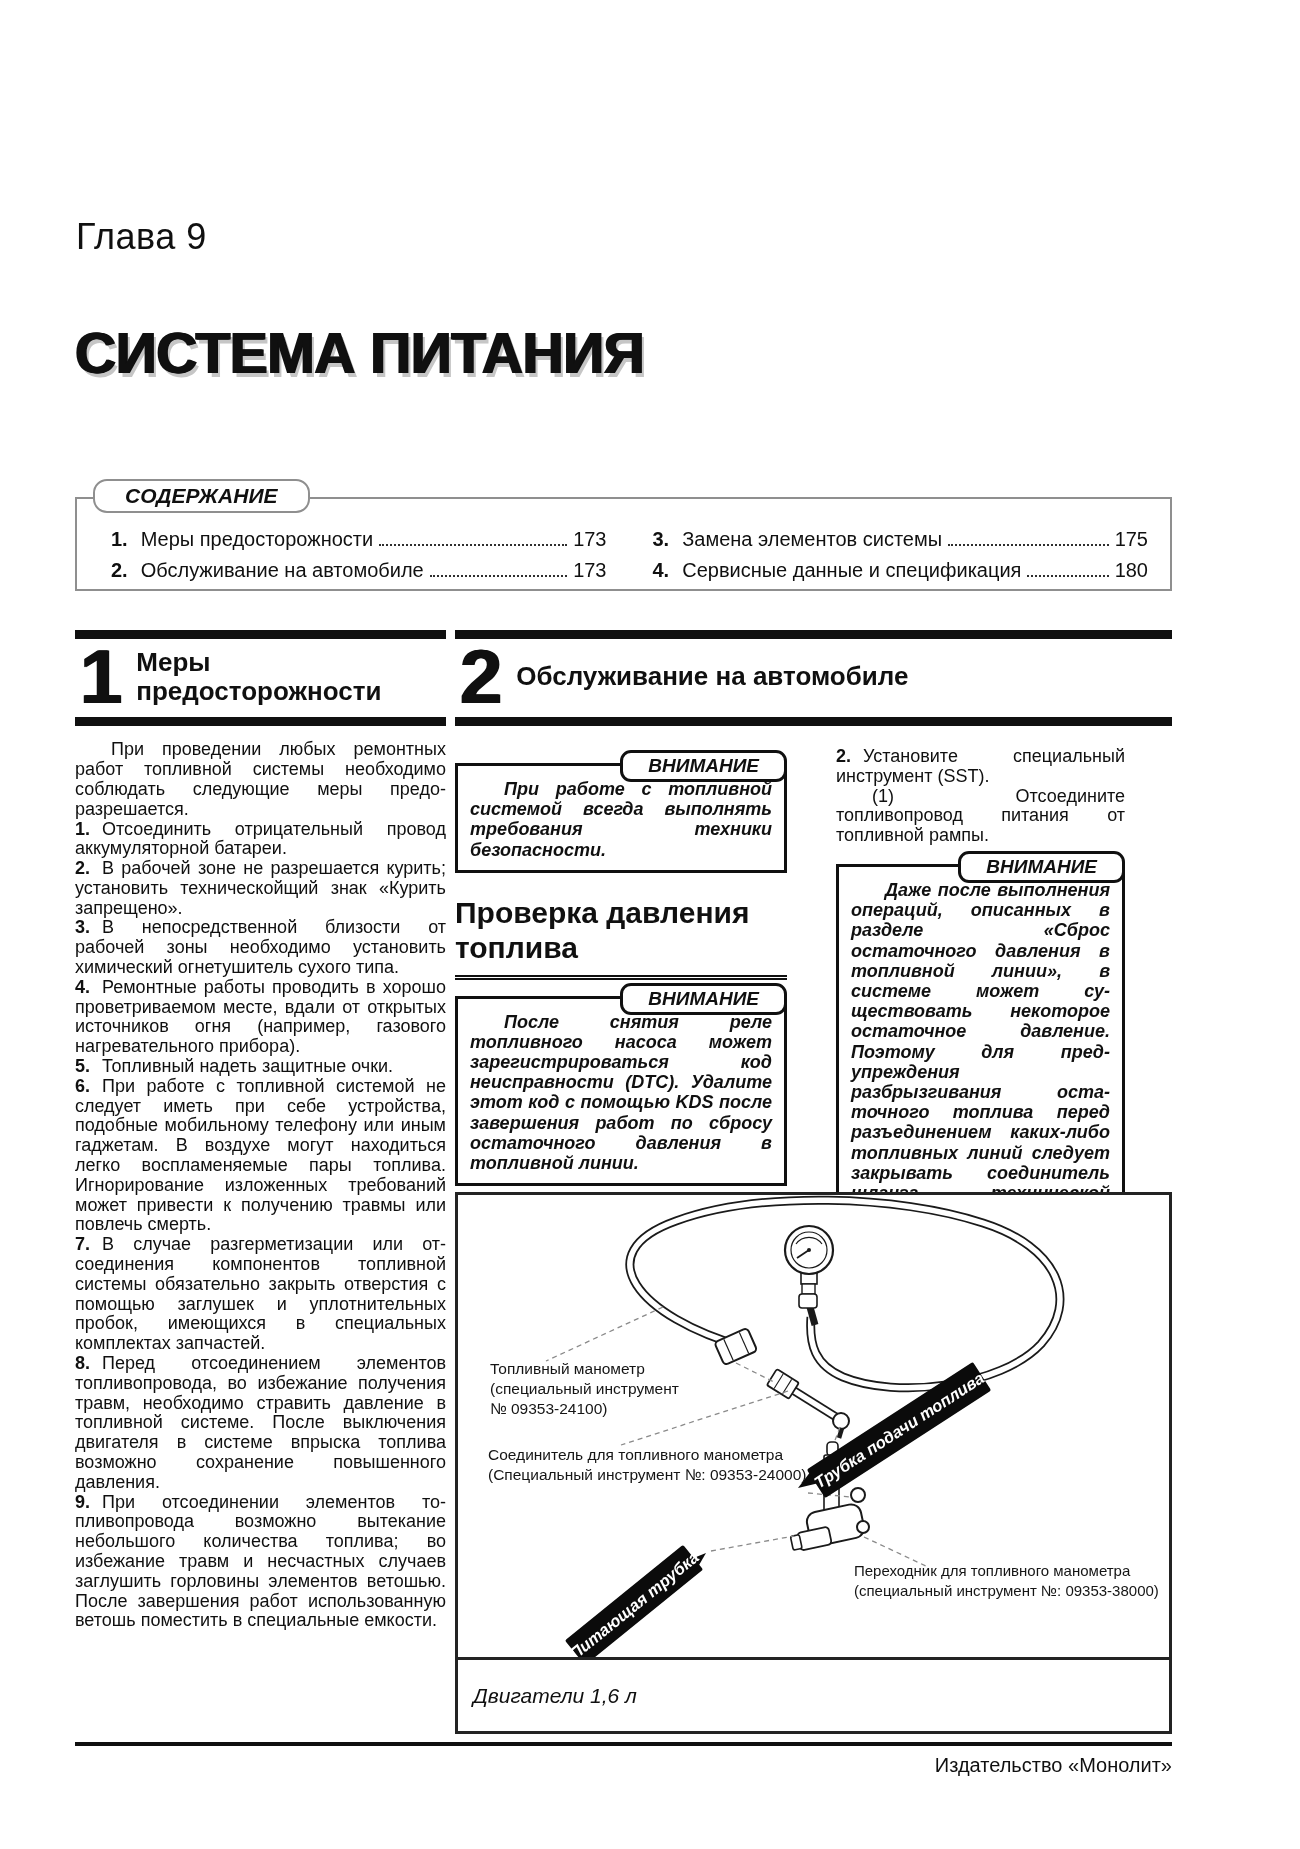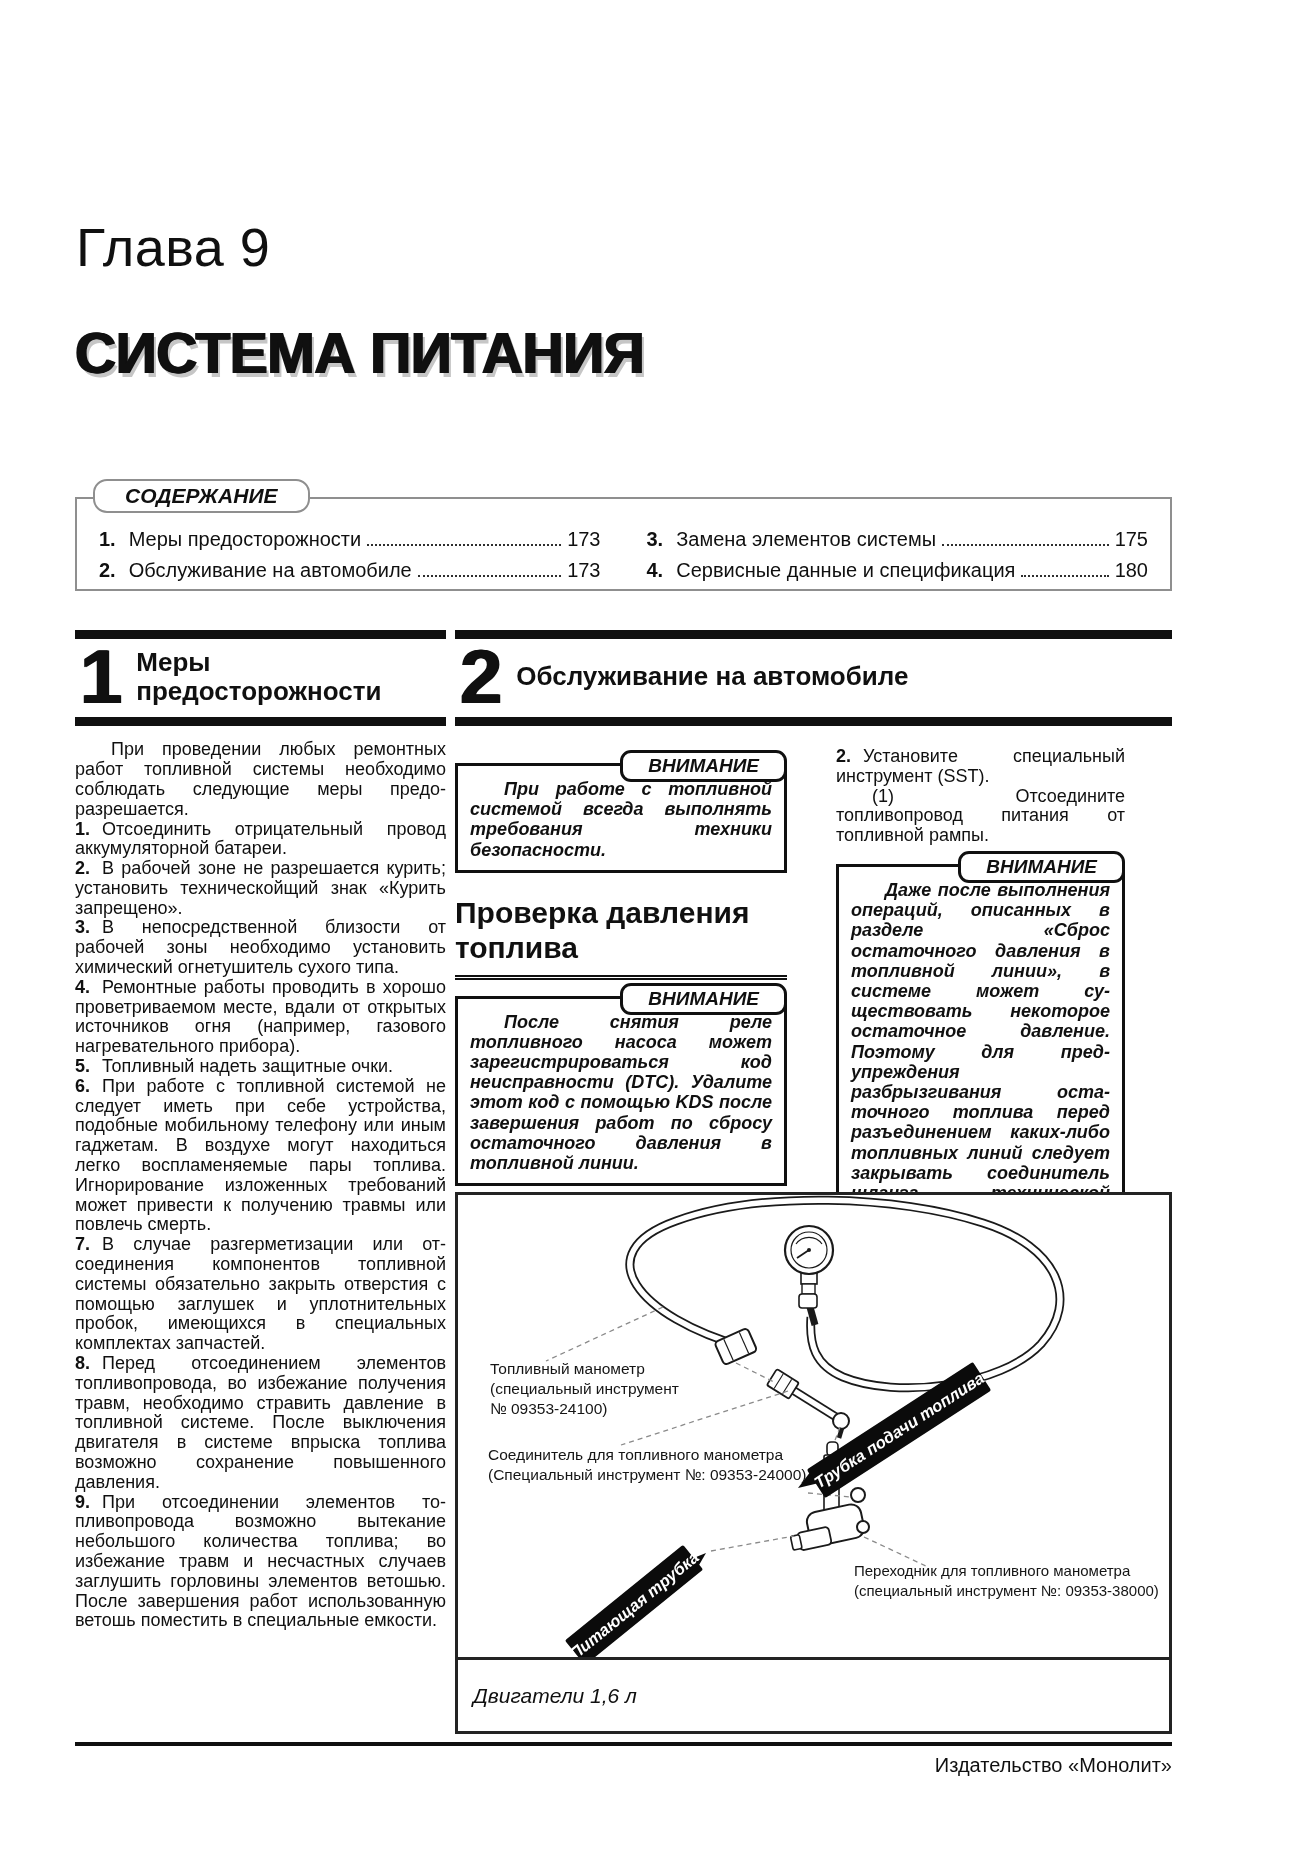--- a/index.html
+++ b/index.html
@@ -7,33 +7,33 @@
   body {
     width:1300px; height:1849px;
     font-family:"Liberation Sans", sans-serif;
     color:#101010;
   }
   .page { position:relative; width:1300px; height:1849px; overflow:hidden; background:#fff; }
 
   
   .chapter {
     position:absolute; left:76px; top:216px;
-    font-size:54px; font-weight:400; letter-spacing:0.5px;
+    font-size:36px; font-weight:400; letter-spacing:0.5px;
   }
   .main-title {
     position:absolute; left:74px; top:320px;
     font-size:57px; font-weight:bold; letter-spacing:-0.5px;
     text-shadow:1px 0 #101010, 2px 0 #101010, 4px 4px 0 #c6c6c6;
   }
 
   
   .toc-box {
     position:absolute; left:75px; top:497px; width:1097px; height:94px;
     border:2px solid #8f8f8f; background:#fff;
-    padding:25px 22px 8px 22px;
+    padding:25px 22px 8px 34px;
   }
   .toc-tab {
     position:absolute; top:-20px; left:16px; background:#fff;
     border:2px solid #8f8f8f; border-radius:14px;
     padding:3px 30px; font-size:21px; font-weight:bold; font-style:italic;
   }
   .toc-cols { display:flex; gap:46px; }
   .toc-col { flex:1; }
   .toc-row { display:flex; align-items:baseline; font-size:20px; line-height:31px; }
   .toc-num { font-weight:bold; margin-right:13px; }

